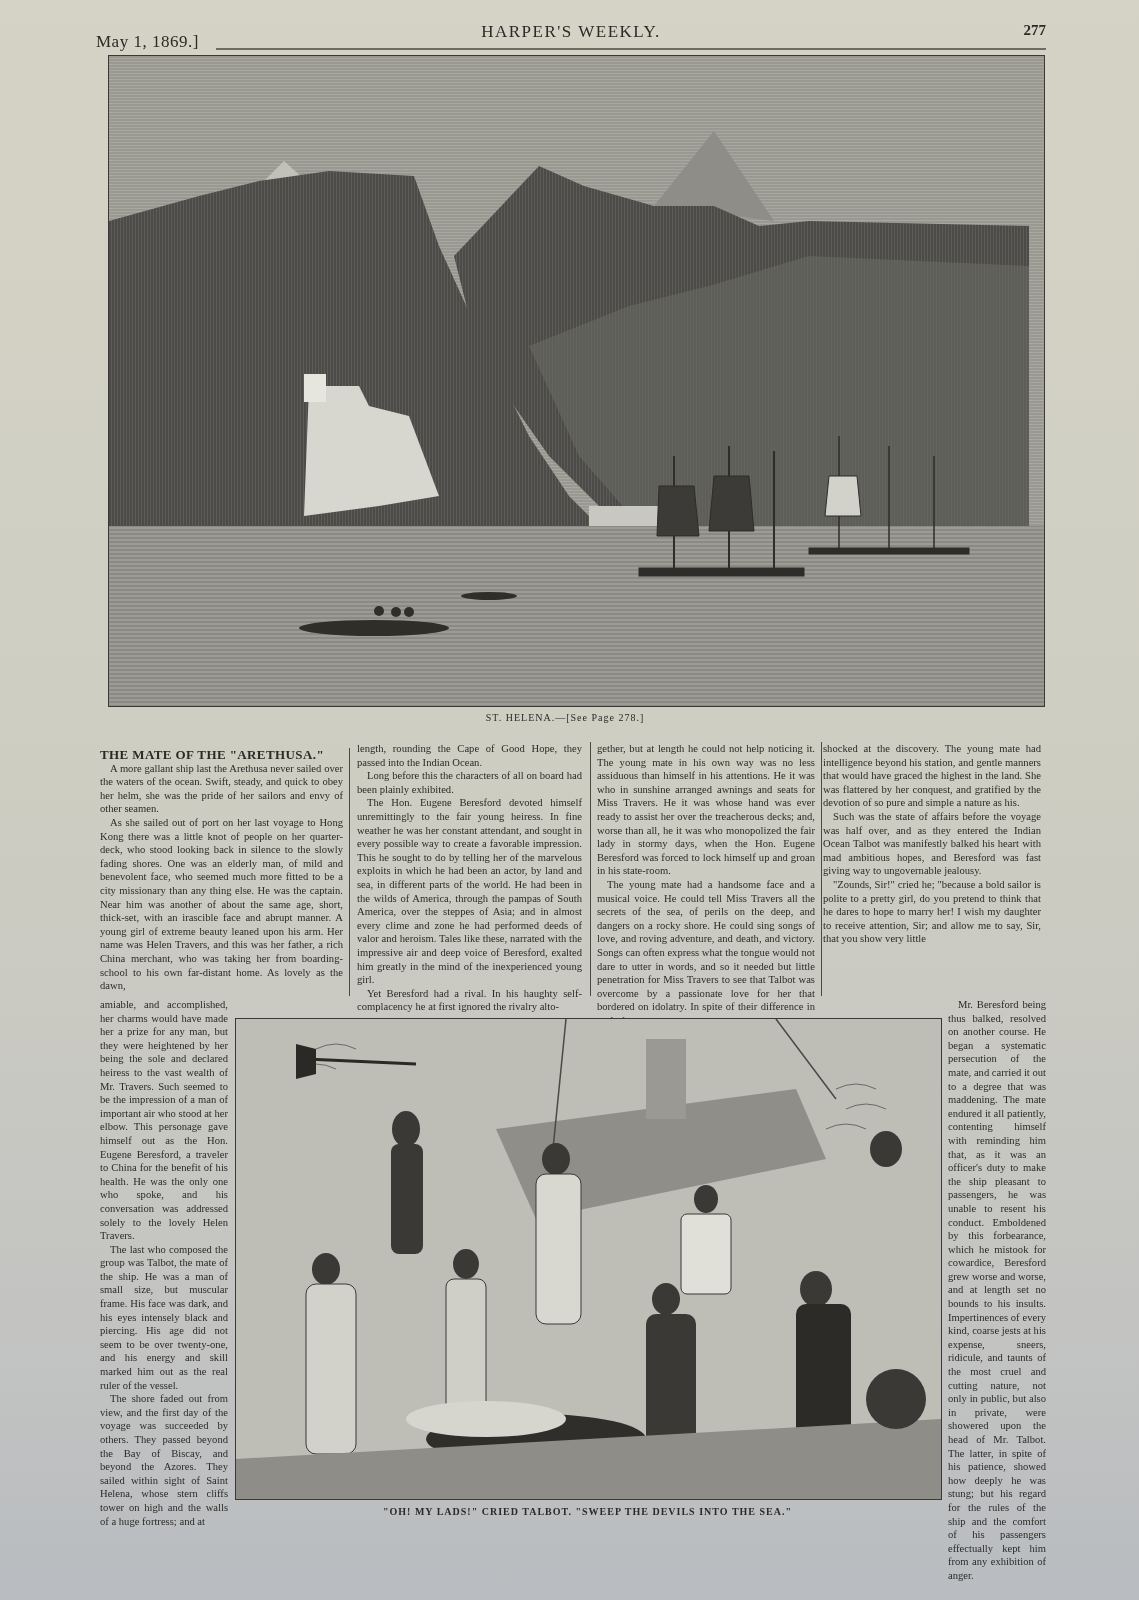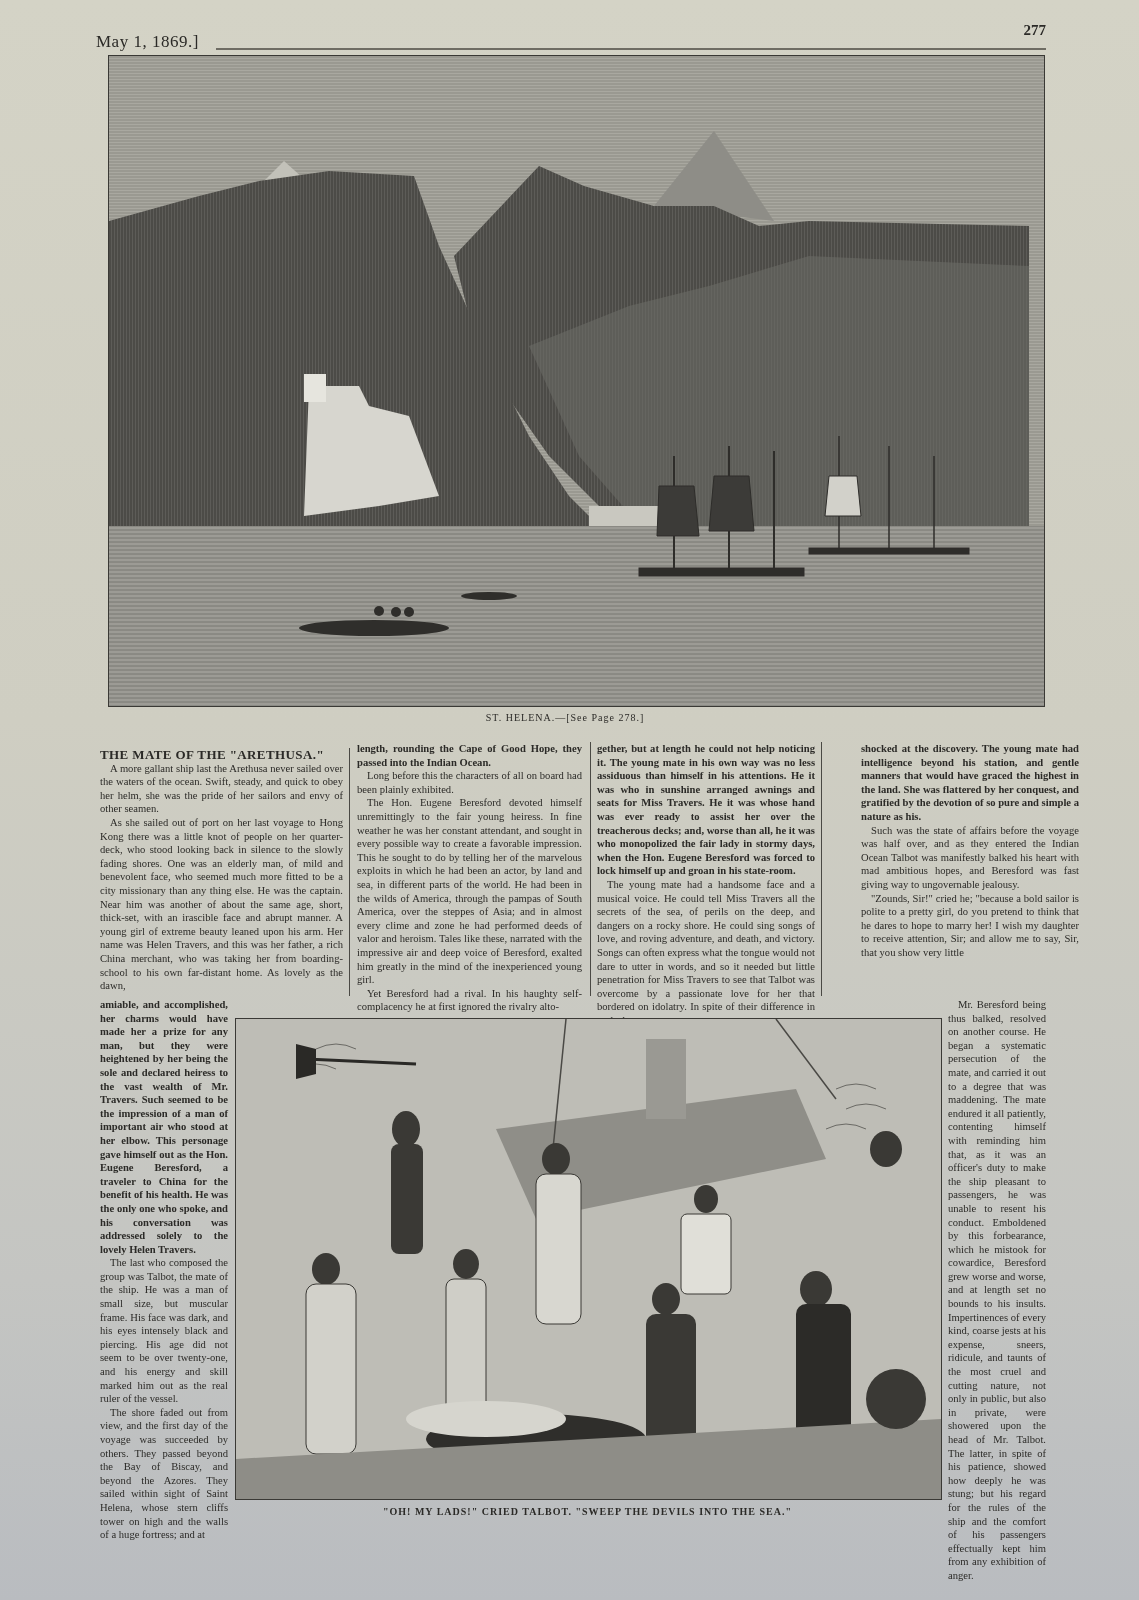--- a/index.html
+++ b/index.html
@@ -29,36 +29,37 @@
   .caption {
     position: absolute; font-size: 10px; letter-spacing: 1px; text-align: center;
   }
   .cap-top { left: 400px; width: 330px; top: 696px; margin-top: 16px; }
   .cap-fight { left: 235px; width: 705px; top: 1506px; font-weight: bold; font-size: 10px; }
 
   .col {
     position: absolute; font-size: 10.6px; line-height: 13.6px; text-align: justify;
   }
   .col p { margin: 0; text-indent: 10px; }
-  .col p.noindent { text-indent: 0; font-weight: bold; }
+  .col p.noindent { text-indent: 0; }
   .rule-v { position: absolute; width: 1px; background: #4a4944; }
 
   .headline {
     font-family: "Liberation Serif", "DejaVu Serif", serif;
     font-weight: bold; font-size: 13px; letter-spacing: 0.4px;
     margin: 0 0 2px 0; text-indent: 0 !important;
   }
 </style>
 </head>
 <body>
 
 <div class="page">
 
   <div class="masthead">
     <span class="mast-date">May 1, 1869.]</span>
+    <span class="mast-title">HARPER'S WEEKLY.</span>
     <span class="mast-page">277</span>
     <div class="mast-rule"></div>
   </div>
 
   <div class="illus top-illus">
     <svg viewBox="0 0 935 650" preserveAspectRatio="none">
       <defs>
         <pattern id="hatch" width="4" height="3" patternUnits="userSpaceOnUse">
           <rect width="4" height="3" fill="#a9a8a0"></rect>
           <line x1="0" y1="1" x2="4" y2="1" stroke="#7d7c76" stroke-width="0.7"></line>
@@ -134,21 +135,21 @@
     <p>Yet Beresford had a rival. In his haughty self-complacency he at first ignored the rivalry alto-</p>
   </div>
   <div class="rule-v" style="left:590px; top:742px; height:254px;"></div>
 
   <div class="col" style="left:597px; top:742px; width:218px;">
     <p class="noindent">gether, but at length he could not help noticing it. The young mate in his own way was no less assiduous than himself in his attentions. He it was who in sunshine arranged awnings and seats for Miss Travers. He it was whose hand was ever ready to assist her over the treacherous decks; and, worse than all, he it was who monopolized the fair lady in stormy days, when the Hon. Eugene Beresford was forced to lock himself up and groan in his state-room.</p>
     <p>The young mate had a handsome face and a musical voice. He could tell Miss Travers all the secrets of the sea, of perils on the deep, and dangers on a rocky shore. He could sing songs of love, and roving adventure, and death, and victory. Songs can often express what the tongue would not dare to utter in words, and so it needed but little penetration for Miss Travers to see that Talbot was overcome by a passionate love for her that bordered on idolatry. In spite of their difference in rank she was not</p>
   </div>
   <div class="rule-v" style="left:821px; top:742px; height:254px;"></div>
 
-  <div class="col" style="left:861px; top:742px; width:218px;">
+  <div class="col" style="left:823px; top:742px; width:218px;">
     <p class="noindent">shocked at the discovery. The young mate had intelligence beyond his station, and gentle manners that would have graced the highest in the land. She was flattered by her conquest, and gratified by the devotion of so pure and simple a nature as his.</p>
     <p>Such was the state of affairs before the voyage was half over, and as they entered the Indian Ocean Talbot was manifestly balked his heart with mad ambitious hopes, and Beresford was fast giving way to ungovernable jealousy.</p>
     <p>"Zounds, Sir!" cried he; "because a bold sailor is polite to a pretty girl, do you pretend to think that he dares to hope to marry her! I wish my daughter to receive attention, Sir; and allow me to say, Sir, that you show very little</p>
   </div>
 
   <div class="col" style="left:948px; top:998px; width:98px;">
     <p>Mr. Beresford being thus balked, resolved on another course. He began a systematic persecution of the mate, and carried it out to a degree that was maddening. The mate endured it all patiently, contenting himself with reminding him that, as it was an officer's duty to make the ship pleasant to passengers, he was unable to resent his conduct. Emboldened by this forbearance, which he mistook for cowardice, Beresford grew worse and worse, and at length set no bounds to his insults. Impertinences of every kind, coarse jests at his expense, sneers, ridicule, and taunts of the most cruel and cutting nature, not only in public, but also in private, were showered upon the head of Mr. Talbot. The latter, in spite of his patience, showed how deeply he was stung; but his regard for the rules of the ship and the comfort of his passengers effectually kept him from any exhibition of anger.</p>
 
   </div>
 

